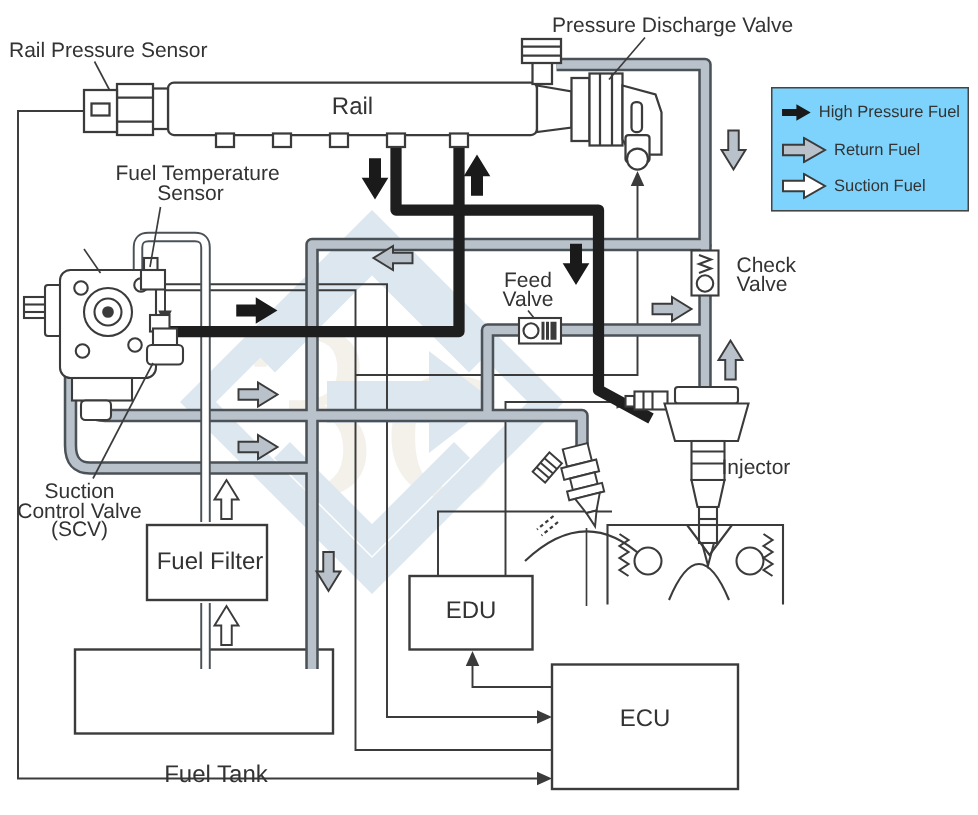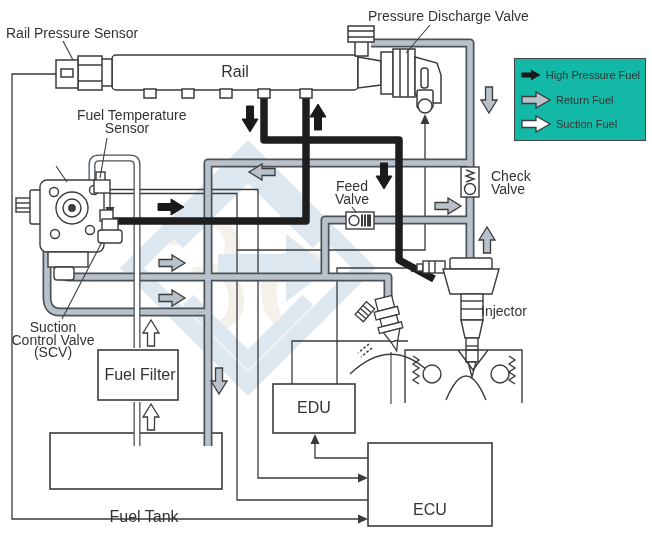--- a/index.html
+++ b/index.html
@@ -3,21 +3,21 @@
 <meta charset="utf-8">
 <style>
   html,body{margin:0;padding:0;background:#fff;}
   #stage{position:relative;width:652px;height:543px;background:#ffffff;overflow:hidden;
          font-family:"Liberation Sans", sans-serif;}
   #stage svg.base{position:absolute;left:0;top:0;}
   .lbl{position:absolute;font-size:14px;line-height:12.5px;color:#333;white-space:nowrap;}
   .c{text-align:center;}
   .boxlbl{font-size:16px;color:#333;}
   #legend{position:absolute;left:514px;top:58px;width:132px;height:83px;
-          border:1.6px solid #444;background:#14b8a6;display:flex;flex-direction:column;
+          border:1.6px solid #444;background:#7dd3fc;display:flex;flex-direction:column;
           justify-content:space-between;padding:7px 5px;box-sizing:border-box;}
   .legrow{display:flex;align-items:center;gap:4px;}
   .legrow span{font-size:11px;color:#333;white-space:nowrap;}
 </style>
 </head>
 <body>
 
 <div id="stage">
 
 <svg class="base" width="652" height="543" viewBox="0 0 652 543">
@@ -287,21 +287,21 @@
 
 <div class="lbl c" style="left:7px;top:321px;width:92px;">
   <div>Suction</div>
   <div>Control Valve</div>
   <div>(SCV)</div>
 </div>
 
 <div class="lbl boxlbl c" style="left:98px;top:369px;width:84px;">Fuel Filter</div>
 <div class="lbl boxlbl c" style="left:50px;top:474px;width:188px;margin-top:37px;">Fuel Tank</div>
 <div class="lbl boxlbl c" style="left:273px;top:402px;width:82px;">EDU</div>
-<div class="lbl boxlbl c" style="left:368px;top:504px;width:124px;">ECU</div>
+<div class="lbl boxlbl c" style="left:368px;top:474px;width:124px;">ECU</div>
 
 
 <div id="legend">
   <div class="legrow">
     <svg width="32" height="18" viewBox="-16 -9 32 18">
       <polygon points="-14,-3.5 0,-3.5 0,-8 14,0 0,8 0,3.5 -14,3.5" fill="#1a1a1a"></polygon>
     </svg>
     <span>High Pressure Fuel</span>
   </div>
   <div class="legrow">

